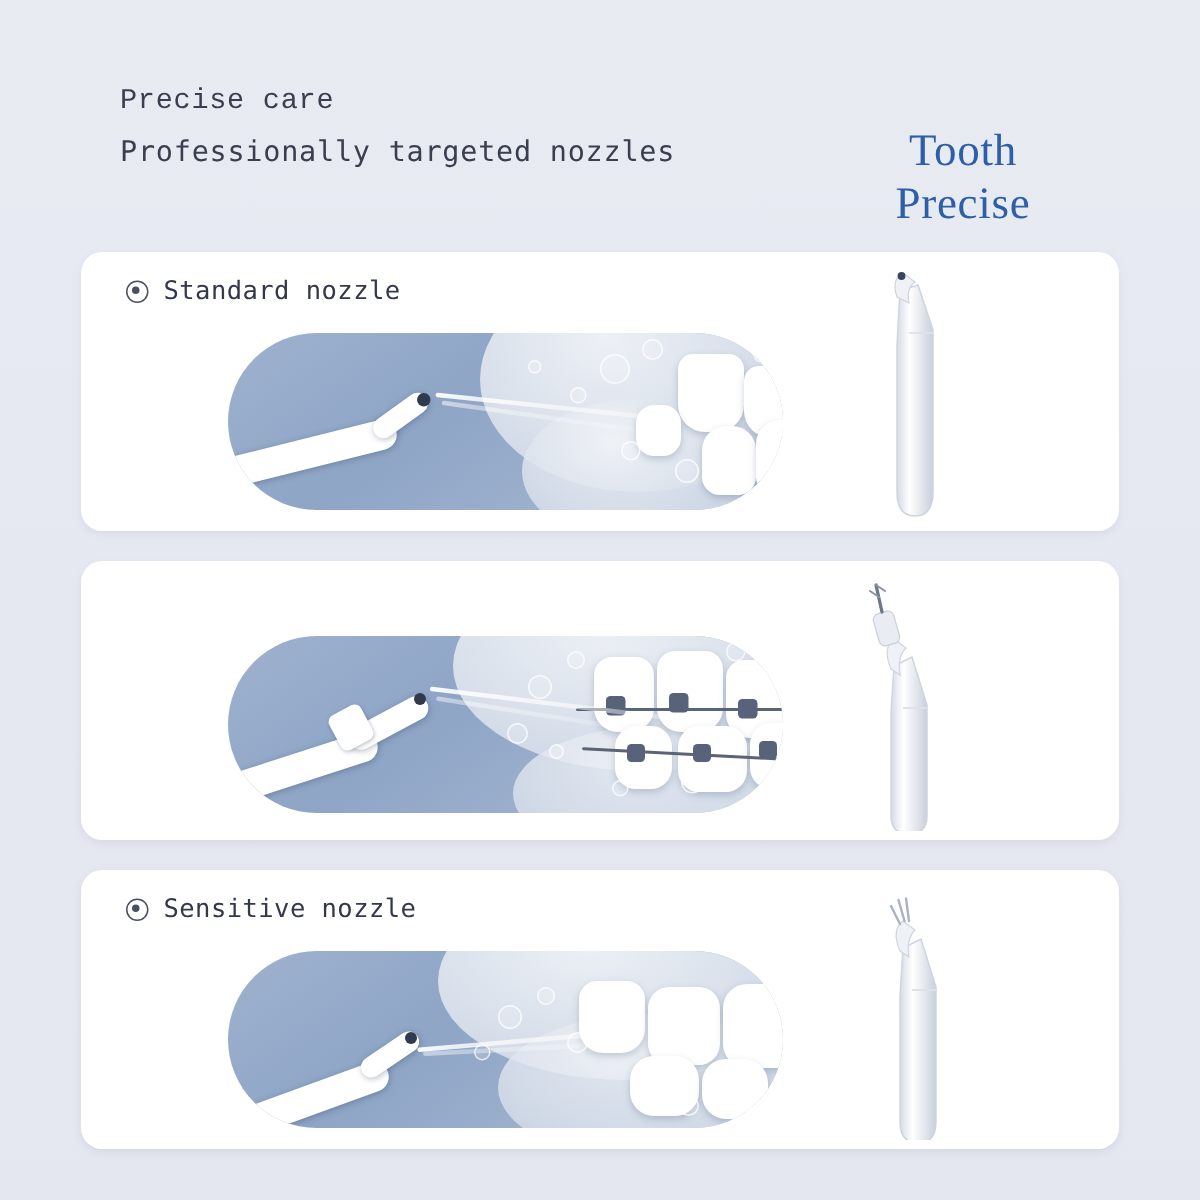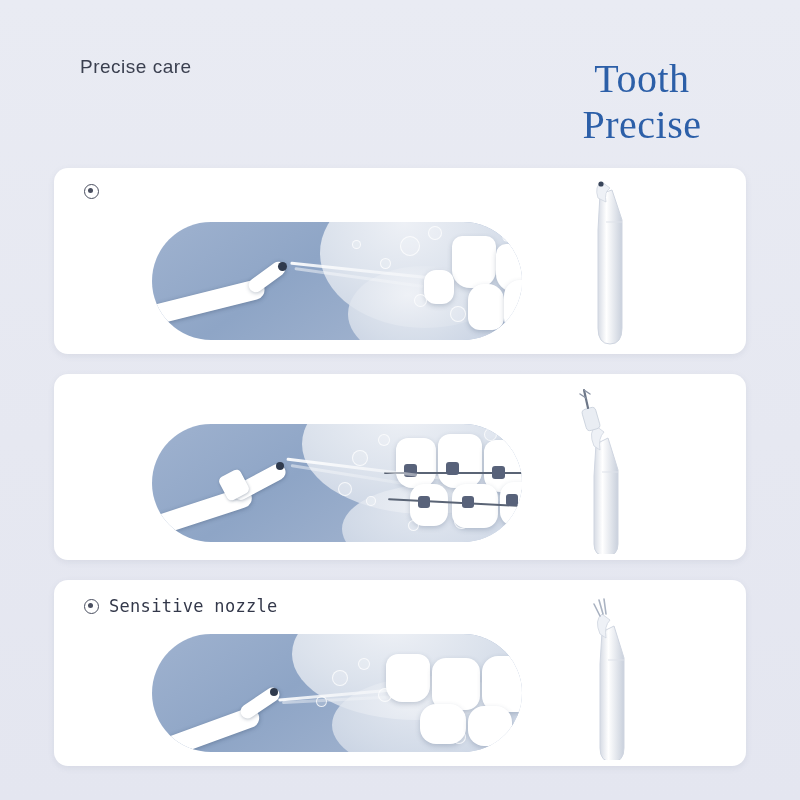--- a/index.html
+++ b/index.html
@@ -29,42 +29,42 @@
     top: 0;
     width: 800px;
     height: 158px;
   }
   .headline-block {
     position: absolute;
     left: 80px;
     top: 56px;
   }
   .headline-1 {
-    font-family: Liberation Sans, sans-serif;
+    font-family: Liberation Mono, monospace;
     font-size: 19px;
     letter-spacing: 0.5px;
     color: #3a3f4f;
     margin-bottom: 12px;
     white-space: nowrap;
   }
   .headline-2 {
     font-family: "DejaVu Sans Mono", monospace;
     font-size: 19px;
     letter-spacing: 0.5px;
     color: #3a3f4f;
     white-space: nowrap;
   }
   .brand-title {
     position: absolute;
     right: 48px;
-    top: 56px;
+    top: 84px;
     width: 220px;
     text-align: center;
     font-family: "Liberation Serif", serif;
-    font-size: 40px;
+    font-size: 30px;
     line-height: 1.15;
     color: #2c5fa8;
     letter-spacing: 0.5px;
   }
   .brand-line {
     display: block;
   }
 
   
   .card {
@@ -186,31 +186,33 @@
   }
 </style>
 </head>
 <body>
 
 <div class="page">
 
   <div class="header">
     <div class="headline-block">
       <div class="headline-1">Precise care</div>
+      <div class="headline-2">Professionally targeted nozzles</div>
     </div>
     <div class="brand-title">
       <span class="brand-line">Tooth</span>
       <span class="brand-line">Precise</span>
     </div>
   </div>
 
   <div class="card card-1">
     <div class="card-accent"></div>
     <div class="card-title-row">
       <span class="bullet-icon"></span>
+      <span class="card-title">Standard nozzle</span>
     </div>
 
     <div class="pill pill-1">
 
       <div class="gum" style="left:168px; top:-44px; width:210px; height:150px;"></div>
       <div class="gum" style="left:196px; top:44px; width:150px; height:96px; opacity:0.85;"></div>
 
       <div class="tooth" style="left:300px; top:14px; width:44px; height:52px; border-radius:10px 10px 18px 18px;"></div>
       <div class="tooth" style="left:344px; top:22px; width:40px; height:48px; border-radius:10px 10px 18px 18px;"></div>
       <div class="tooth" style="left:316px; top:62px; width:36px; height:46px; border-radius:16px 16px 12px 12px;"></div>

